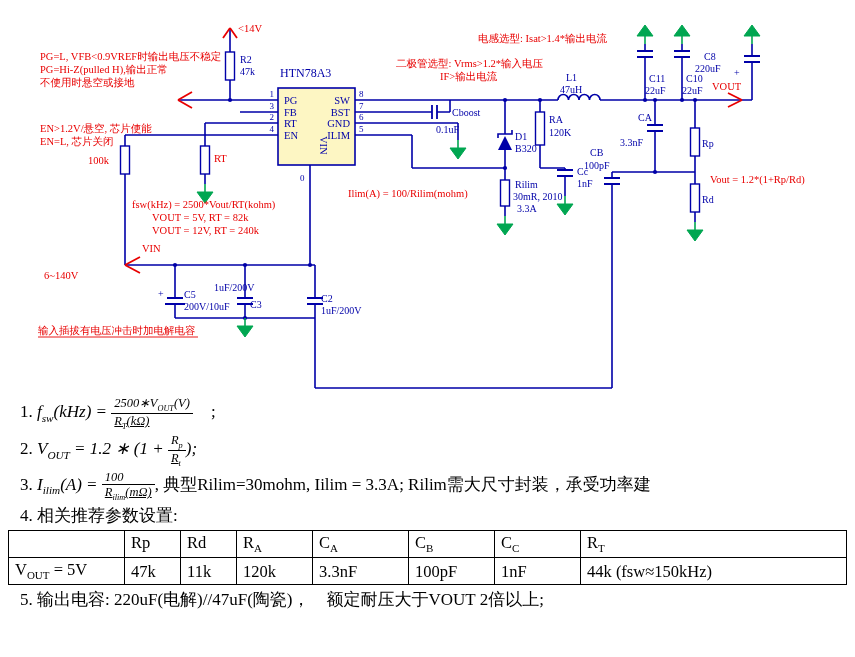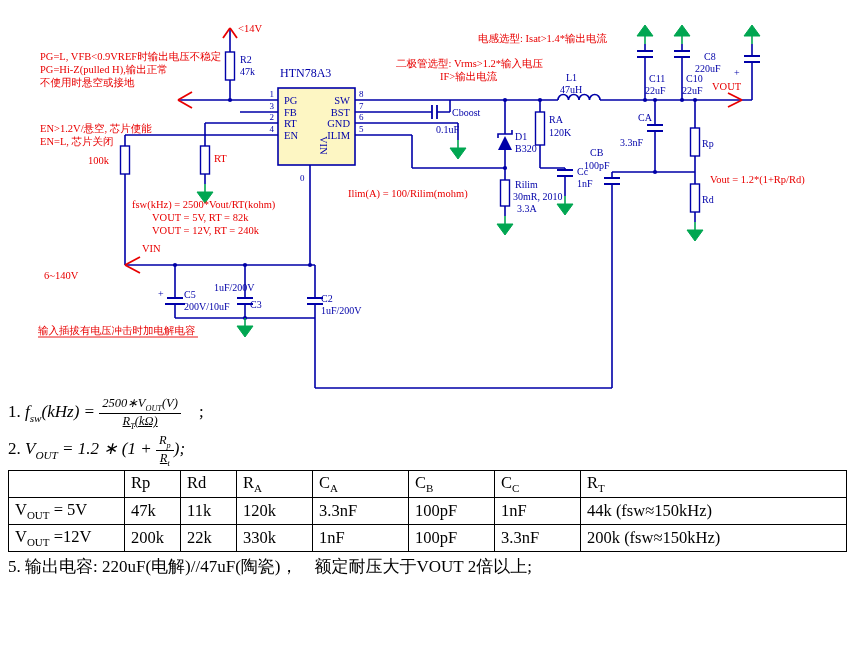--- a/index.html
+++ b/index.html
@@ -19,25 +19,25 @@
   .gf{fill:#00a651;stroke:#00a651;stroke-width:1;}
   text{font-family:"Liberation Serif",serif;}
   .rt{fill:#e80000;font-size:10.5px;}
   .bt{fill:#0000a8;font-size:10px;}
   .pin{fill:#0000a8;font-size:10.5px;}
   .pnum{fill:#0000a8;font-size:9px;}
   .icname{fill:#0000a8;font-size:12px;}
   .ae{text-anchor:end;}
   
   .doc{padding:2px 10px 0 8px;font-size:17px;line-height:1.42;}
-  .note{margin:2px 0;}
+  .note{margin:2px 12px;}
   .m{font-style:italic;}
   sub{font-size:0.66em;}
   sup{font-size:0.66em;}
-  .frac{display:inline-block;vertical-align:middle;text-align:center;font-size:12.5px;line-height:1.15;}
+  .frac{display:inline-block;vertical-align:middle;text-align:left;font-size:12.5px;line-height:1.15;}
   .frac .num{display:block;border-bottom:1px solid #000;padding:0 3px;}
   .frac .den{display:block;padding:0 3px;text-decoration:underline;}
   .gap{margin-left:18px;}
   table{border-collapse:collapse;width:839px;margin:2px 0 3px 0;}
   th,td{border:1px solid #000;padding:0 6px;font-weight:normal;text-align:left;
         font-size:16.5px;height:21px;white-space:nowrap;}
   .ts{font-size:11px;}
 </style>
 </head>
 <body>
@@ -227,22 +227,26 @@
   <div class="doc">
 
     <div class="note">
       <span>1. </span><span class="m">f</span><sub class="m">sw</sub><span class="m">(kHz) = </span><span class="frac m"><span class="num"><span>2500∗V</span><sub>OUT</sub><span>(V)</span></span><span class="den"><span>R</span><sub>T</sub><span>(kΩ)</span></span></span><span class="gap">;</span>
     </div>
 
     <div class="note">
       <span>2. </span><span class="m">V</span><sub class="m">OUT</sub><span class="m"> = 1.2 ∗ (1 + </span><span class="frac m"><span class="num"><span>R</span><sub>p</sub></span><span class="den"><span>R</span><sub>t</sub></span></span><span class="m">);</span>
     </div>
 
-
-
+    <div class="note">
+      <span>3. </span><span class="m">I</span><sub class="m">ilim</sub><span class="m">(A) = </span><span class="frac m"><span class="num">100</span><span class="den"><span>R</span><sub>ilim</sub><span>(mΩ)</span></span></span><span>, 典型Rilim=30mohm, Iilim = 3.3A; Rilim需大尺寸封装，承受功率建</span>
+    </div>
+
+
+    <div class="note">4. 相关推荐参数设置:</div>
 
     <table>
       <colgroup>
         <col style="width:116px">
           <col style="width:56px">
           <col style="width:56px">
           <col style="width:76px">
         <col style="width:96px">
           <col style="width:86px">
           <col style="width:86px">
@@ -262,29 +266,19 @@
       <tr>
         <td><span>V</span><sub class="ts">OUT</sub><span> = 5V</span></td>
         <td>47k</td>
         <td>11k</td>
         <td>120k</td>
         <td>3.3nF</td>
         <td>100pF</td>
         <td>1nF</td>
         <td>44k (fsw≈150kHz)</td>
       </tr>
-      <tr>
-        <td><span>V</span><sub class="ts">OUT</sub><span> =12V</span></td>
-        <td>200k</td>
-        <td>22k</td>
-        <td>330k</td>
-        <td>1nF</td>
-        <td>100pF</td>
-        <td>3.3nF</td>
-        <td>200k (fsw≈150kHz)</td>
-      </tr>
     </tbody>
       </table>
 
     <div class="note">5. 输出电容: 220uF(电解)//47uF(陶瓷)，　额定耐压大于VOUT 2倍以上;</div>
 
   </div>
 </div>
 
 </body></html>

